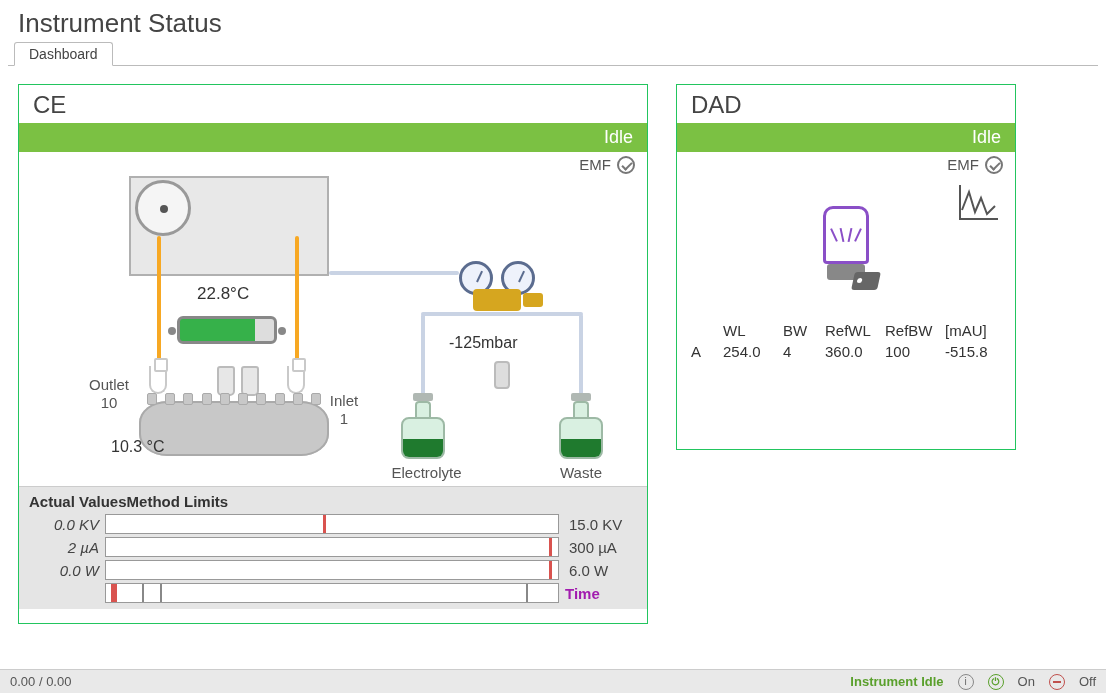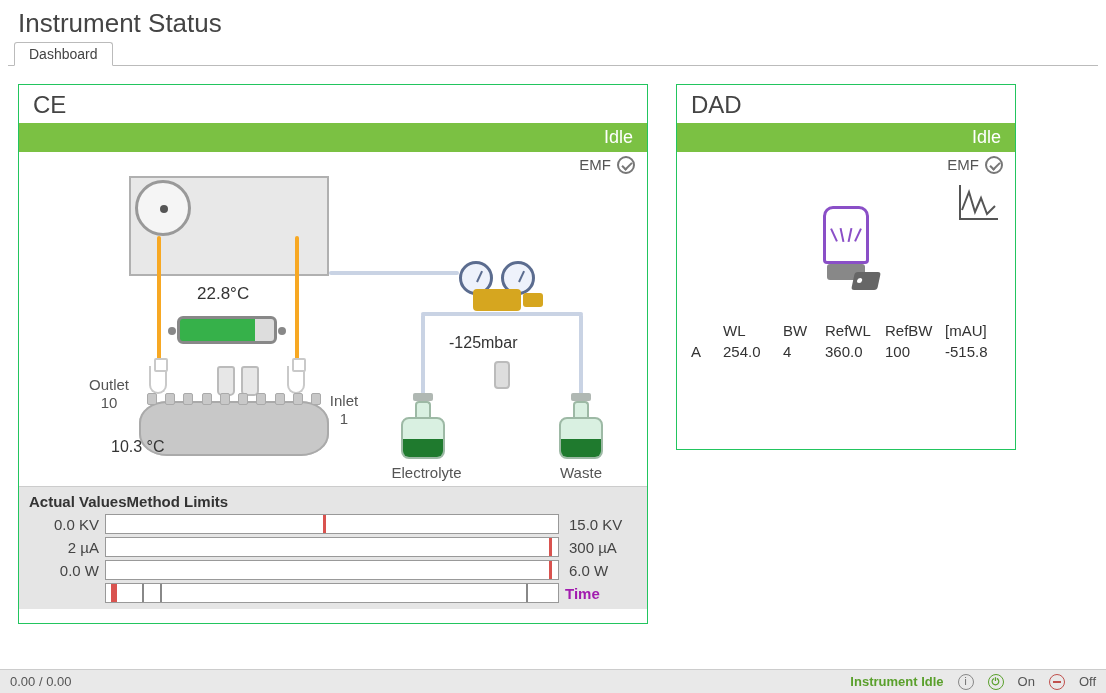--- a/index.html
+++ b/index.html
@@ -175,21 +175,21 @@
   .lbl-wa { left:532px; top:288px; width:60px; }
   
   .ce-grid {
     background:#e5e5e5;
     border-top:1px solid #ccc;
     padding:4px 8px 6px 8px;
     font-size:15px;
   }
   .ce-grid-header { display:flex; font-weight:bold; color:#333; padding:2px 2px 4px 2px; }
   .ce-row { display:flex; align-items:center; gap:6px; margin-bottom:3px; }
-  .ce-row .val { width:72px; text-align:right; color:#444; }
+  .ce-row .val { width:72px; text-align:right; color:#444;font-style:italic; }
   .ce-row .bar { flex:1; height:20px; background:#fff; border:1px solid #999; position:relative; }
   .ce-row .bar .mark { position:absolute; top:0; bottom:0; width:3px; background:#d9534f; }
   .ce-row .lim { width:74px; color:#444; padding-left:4px; }
   .ce-time-row { display:flex; align-items:center; gap:6px; }
   .ce-time-row .spacer { width:72px; }
   .ce-time-row .bar { flex:1; height:20px; background:#fff; border:1px solid #999; position:relative; }
   .ce-time-row .bar .seg { position:absolute; top:0; bottom:0; width:2px; background:#888; }
   .ce-time-row .bar .seg.red { background:#d9534f; width:6px; }
   .ce-time-row .timelbl { width:74px; font-weight:bold; color:#a21caf; }
   .ce-time-val { text-align:right; padding-right:10px; color:#444; }

